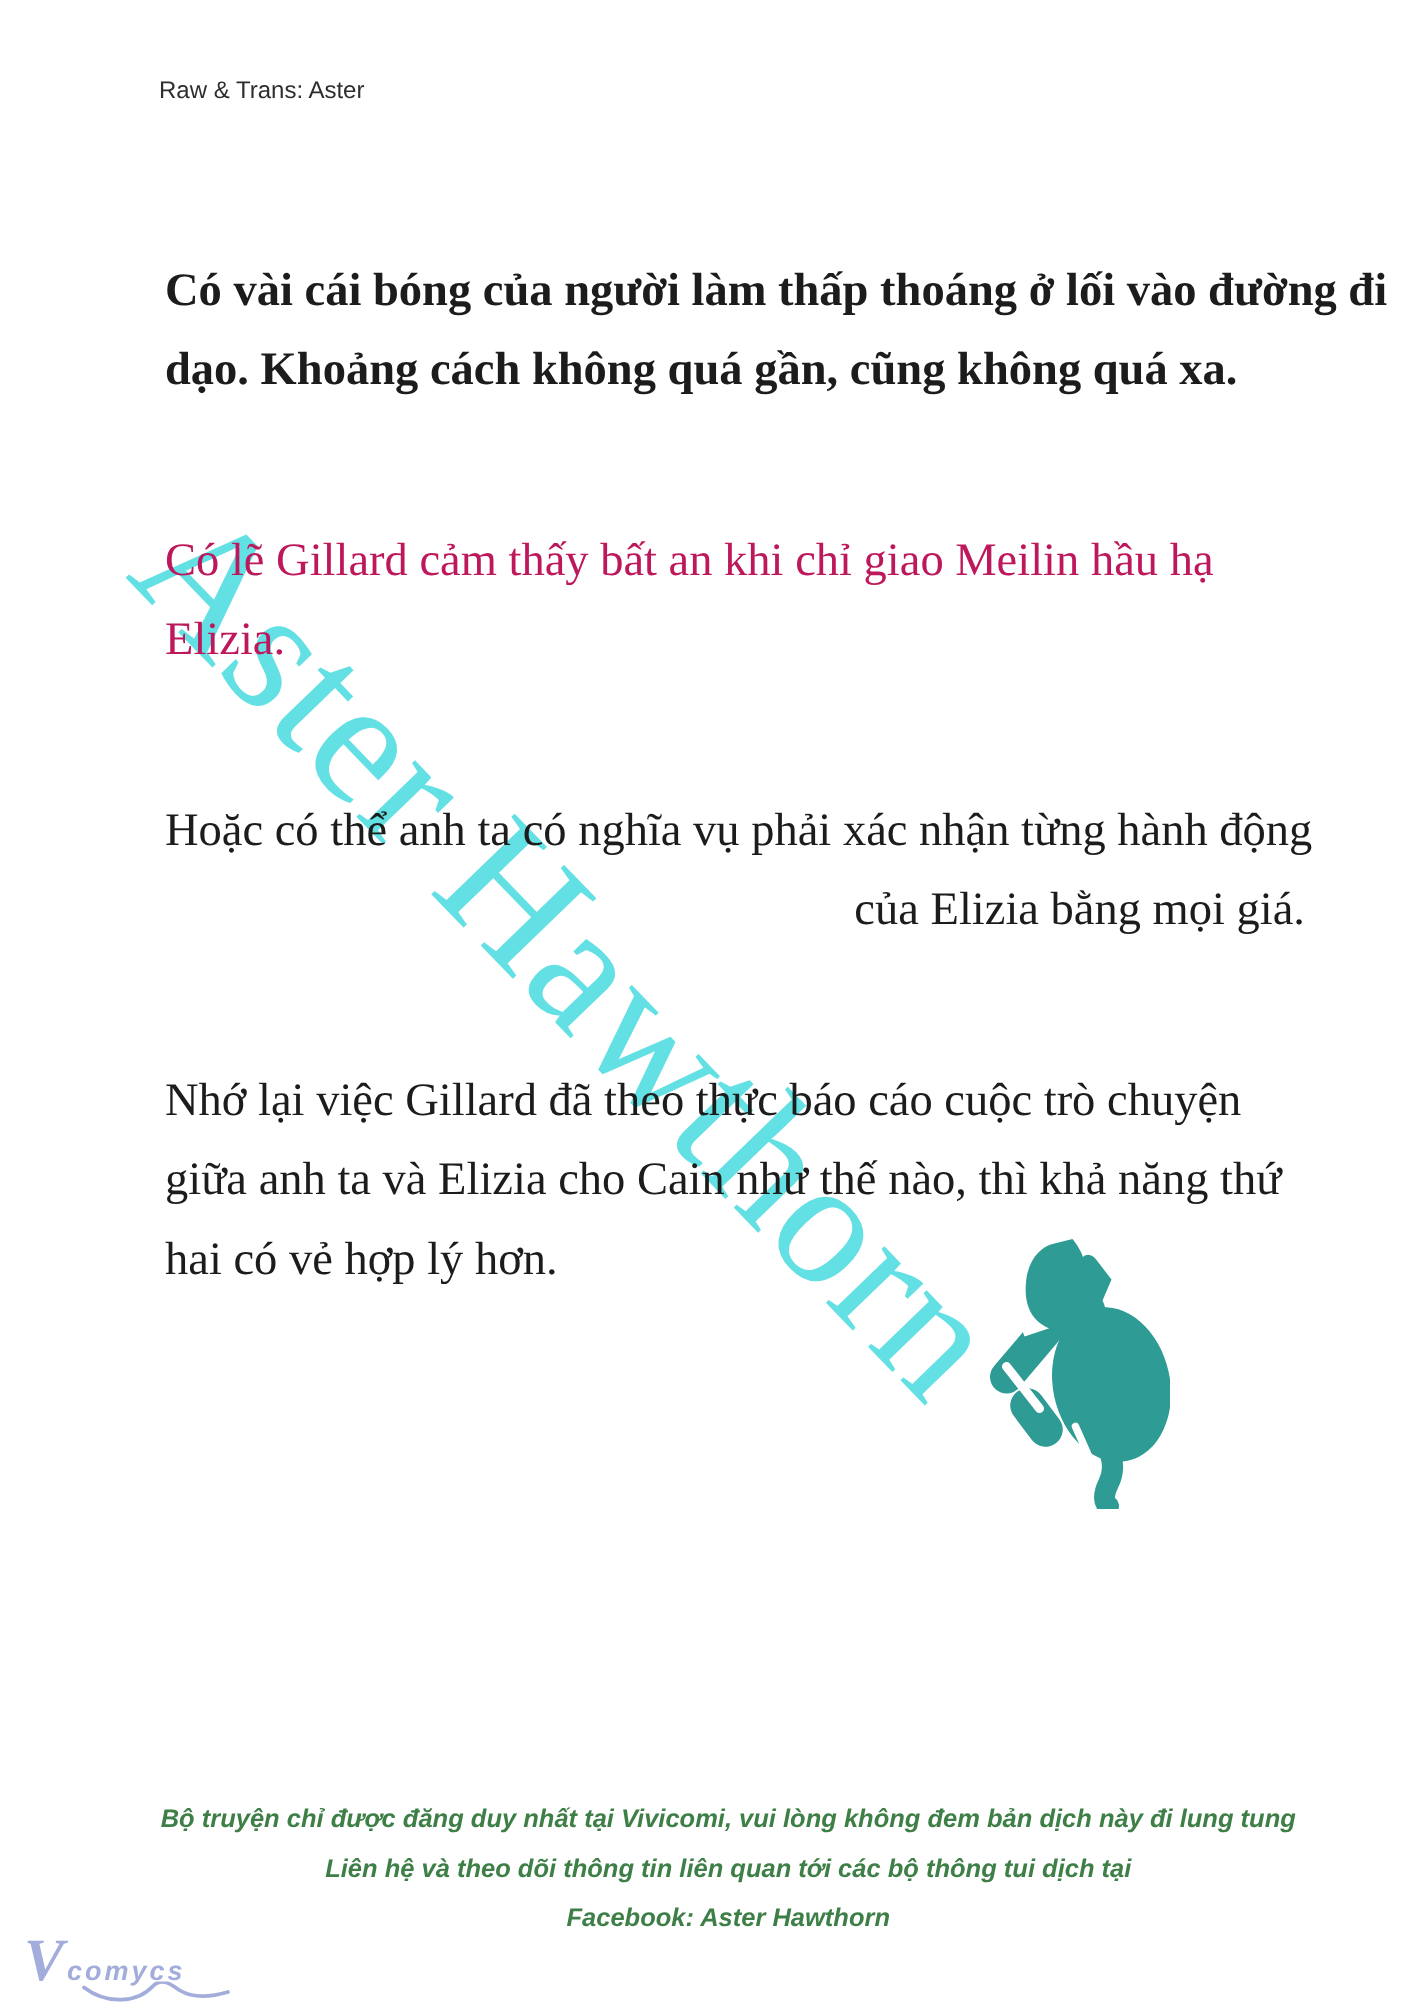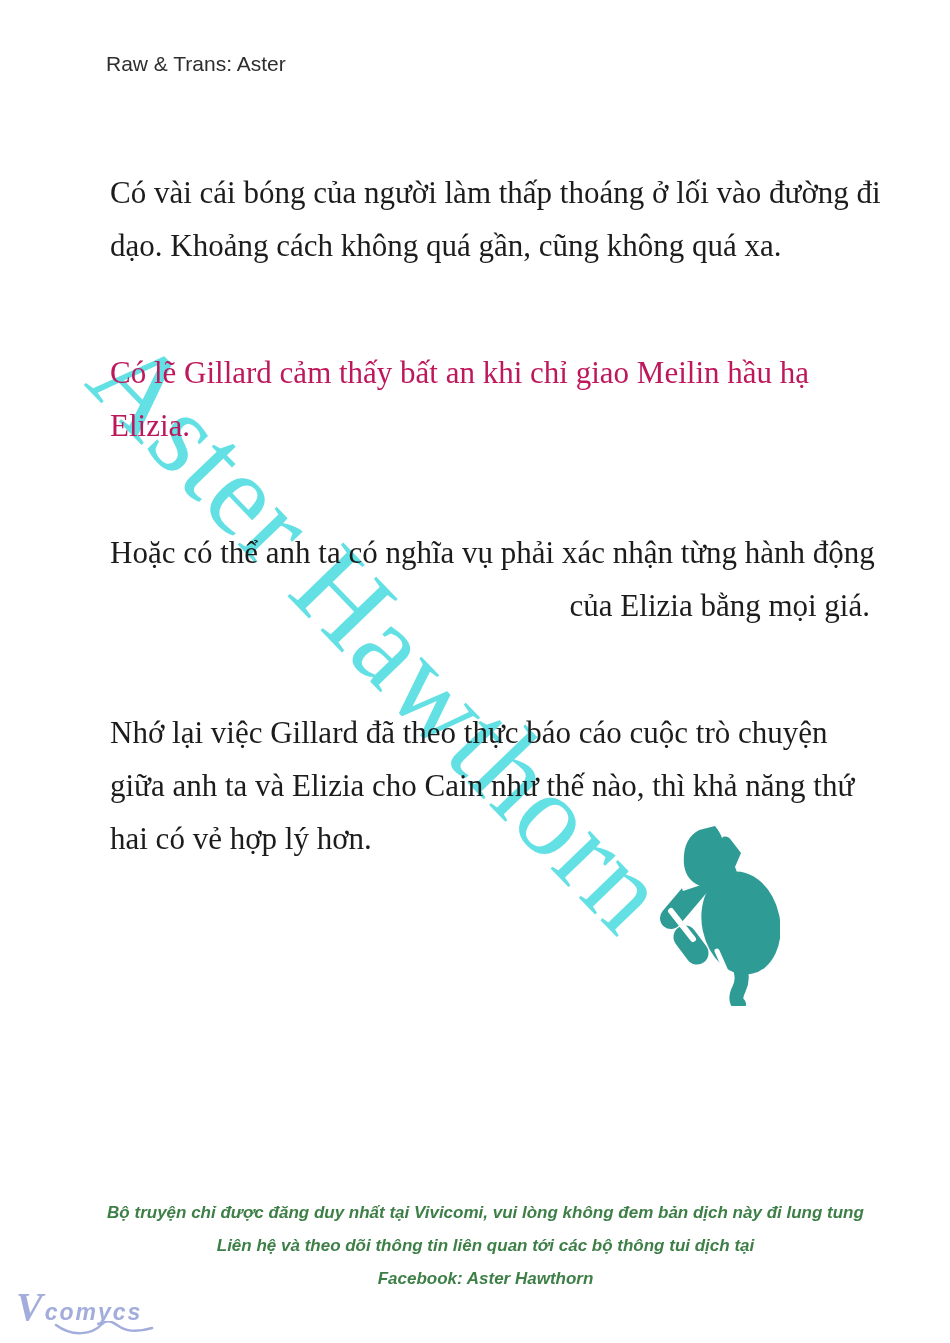--- a/index.html
+++ b/index.html
@@ -11,21 +11,21 @@
     background:#ffffff;
     overflow:hidden;
     font-family:"Liberation Serif","DejaVu Serif",serif;
   }
 
   
   .credit {
     position:absolute;
     left:106px; top:52px;
     font-family:"Liberation Sans","DejaVu Sans",sans-serif;
-    font-size:21px;
+    font-size:16px;
     color:#2e2e2e;
     z-index:3;
     white-space:pre;
   }
 
   
   .watermark {
     position:absolute;
     left:160px; top:310px;
     font-family:"Liberation Serif","DejaVu Serif",serif;
@@ -82,21 +82,21 @@
     position:absolute;
     left:16px; top:1290px;
     z-index:3;
     color:#a3addc;
   }
   .logo-text {
     display:block;
     font-family:"Liberation Sans","DejaVu Sans",sans-serif;
     font-style:italic;
     font-weight:bold;
-    font-size:23px;
+    font-size:18px;
     letter-spacing:2px;
     line-height:34px;
   }
   .logo-text::first-letter {
     font-size:40px;
     font-family:"Liberation Serif","DejaVu Serif",serif;
   }
   .logo-flourish {
     position:absolute;
     left:38px; top:31px;
@@ -132,21 +132,21 @@
              L82,30
              L76,44
              C80,52 78,58 70,62
              C58,68 42,66 33,58
              C26,52 24,42 25,32 Z" fill="currentColor"></path>
   </svg>
 
   <div class="credit" style="color: rgb(46, 46, 46);">Raw &amp; Trans: Aster</div>
 
   <div class="story">
-    <p style="color: rgb(28, 28, 28);">Có vài cái bóng của người làm thấp thoáng ở lối vào đường đi
+    <p style="color: rgb(28, 28, 28); font-weight: bold;">Có vài cái bóng của người làm thấp thoáng ở lối vào đường đi
 dạo. Khoảng cách không quá gần, cũng không quá xa.</p>
     <p style="color: #be185d;">Có lẽ Gillard cảm thấy bất an khi chỉ giao Meilin hầu hạ
 Elizia.</p>
     <p style="color: rgb(28, 28, 28); text-align: right;">Hoặc có thể anh ta có nghĩa vụ phải xác nhận từng hành động
 của Elizia bằng mọi giá.</p>
     <p style="color: rgb(28, 28, 28);">Nhớ lại việc Gillard đã theo thực báo cáo cuộc trò chuyện
 giữa anh ta và Elizia cho Cain như thế nào, thì khả năng thứ
 hai có vẻ hợp lý hơn.</p>
   </div>
 

